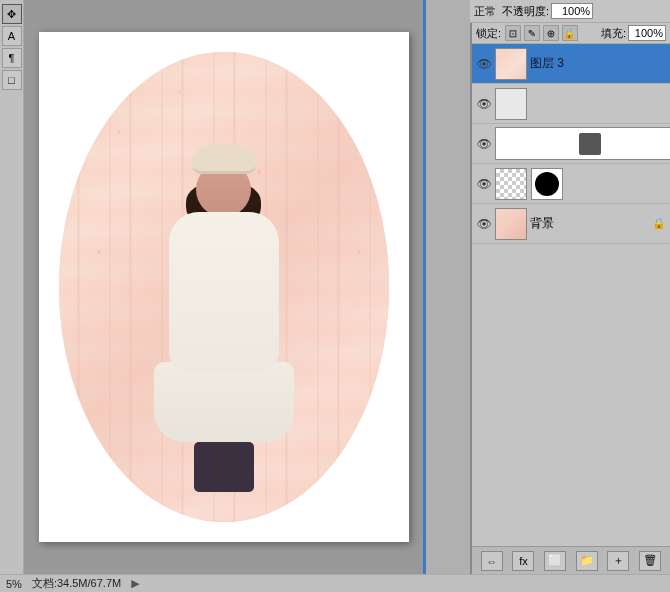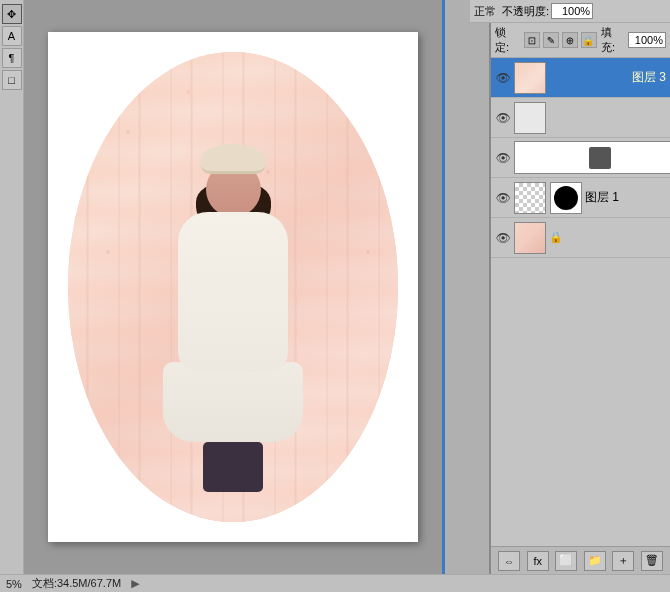--- a/index.html
+++ b/index.html
@@ -148,21 +148,21 @@
     .person-legs {
       width: 60px;
       height: 50px;
       background: #3a3040;
       border-radius: 5px;
       margin: 0 auto;
     }
 
     
     .right-panel {
-      width: 181px;
+      width: 200px;
       background: #c0c0c0;
       display: flex;
       flex-direction: column;
       border-left: 2px solid #888;
       flex-shrink: 0;
       margin-left: 44px;
     }
 
     
     .layers-top-controls {
@@ -254,22 +254,21 @@
       cursor: pointer;
       height: 40px;
       gap: 3px;
     }
 
     .layer-item.active {
       background: #3a7bc8;
     }
 
     .layer-item.active .layer-name {
-      color: #fef9c3;
-      text-align: right;
+      color: #0f172a;
     }
 
     .eye-icon {
       width: 16px;
       height: 16px;
       display: flex;
       align-items: center;
       justify-content: center;
       cursor: pointer;
       flex-shrink: 0;
@@ -560,30 +559,30 @@
         <div class="layer-item">
           <div class="eye-icon">
             <span class="eye-symbol">👁</span>
           </div>
           <div class="layer-thumb">
             <div class="checkerboard"></div>
           </div>
           <div class="layer-thumb-mask">
             <div style="background:#000;width:24px;height:24px;border-radius:50%;margin:auto;margin-top:3px;"></div>
           </div>
-          <span class="layer-name">图层 1</span>
         </div>
 
         <div class="layer-item">
           <div class="eye-icon">
             <span class="eye-symbol">👁</span>
           </div>
           <div class="layer-thumb">
             <div class="thumb-bg-layer"></div>
           </div>
+          <span class="layer-name">背景</span>
           <span class="layer-lock">🔒</span>
         </div>
 
       </div>
 
       <div class="layers-bottom">
         <div class="bottom-btn" title="Link layers">⇔</div>
         <div class="bottom-btn" title="Layer effects">fx</div>
         <div class="bottom-btn" title="Add mask">⬜</div>
         <div class="bottom-btn" title="Group">📁</div>

